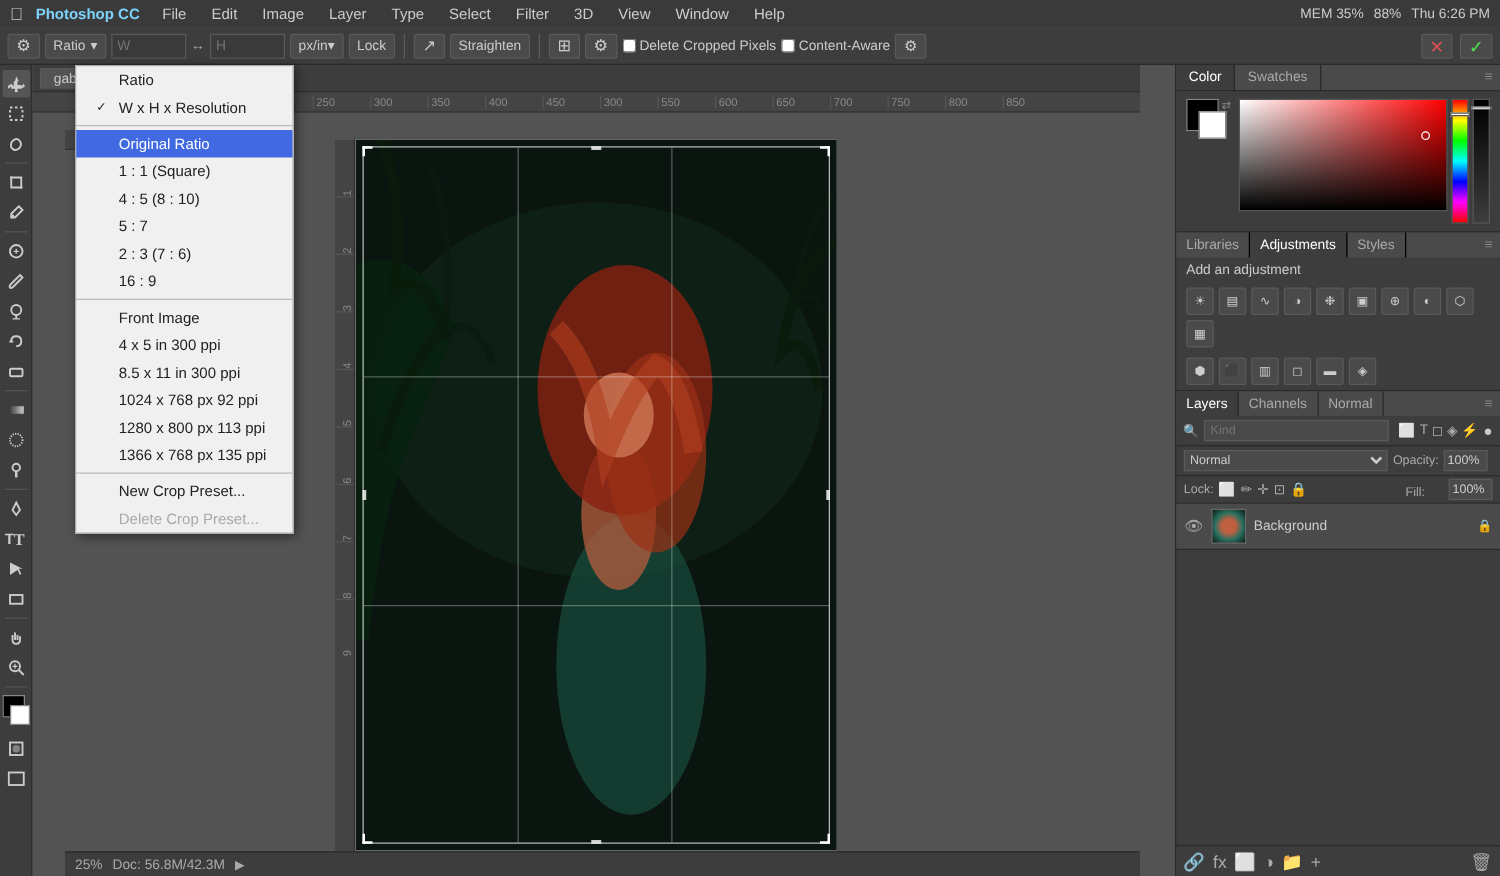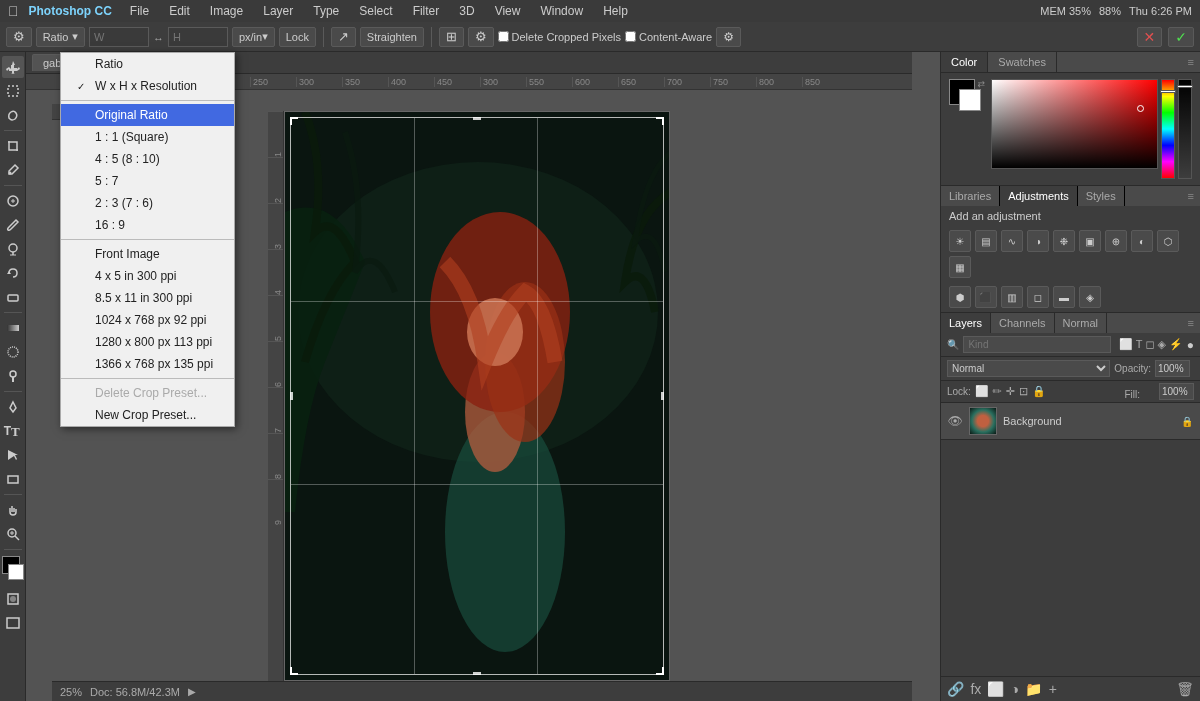--- a/index.html
+++ b/index.html
@@ -678,21 +678,21 @@
   </div>
   <div class="dd-item">
     <span class="dd-checkmark"></span>
     <span>1280 x 800 px 113 ppi</span>
   </div>
   <div class="dd-item">
     <span class="dd-checkmark"></span>
     <span>1366 x 768 px 135 ppi</span>
   </div>
   <div class="dd-sep"></div>
+  <div class="dd-item">
+    <span class="dd-checkmark"></span>
+    <span>New Crop Preset...</span>
+  </div>
   <div class="dd-item disabled">
     <span class="dd-checkmark"></span>
     <span>Delete Crop Preset...</span>
   </div>
-  <div class="dd-item">
-    <span class="dd-checkmark"></span>
-    <span>New Crop Preset...</span>
-  </div>
 </div>
 
 </body></html>

